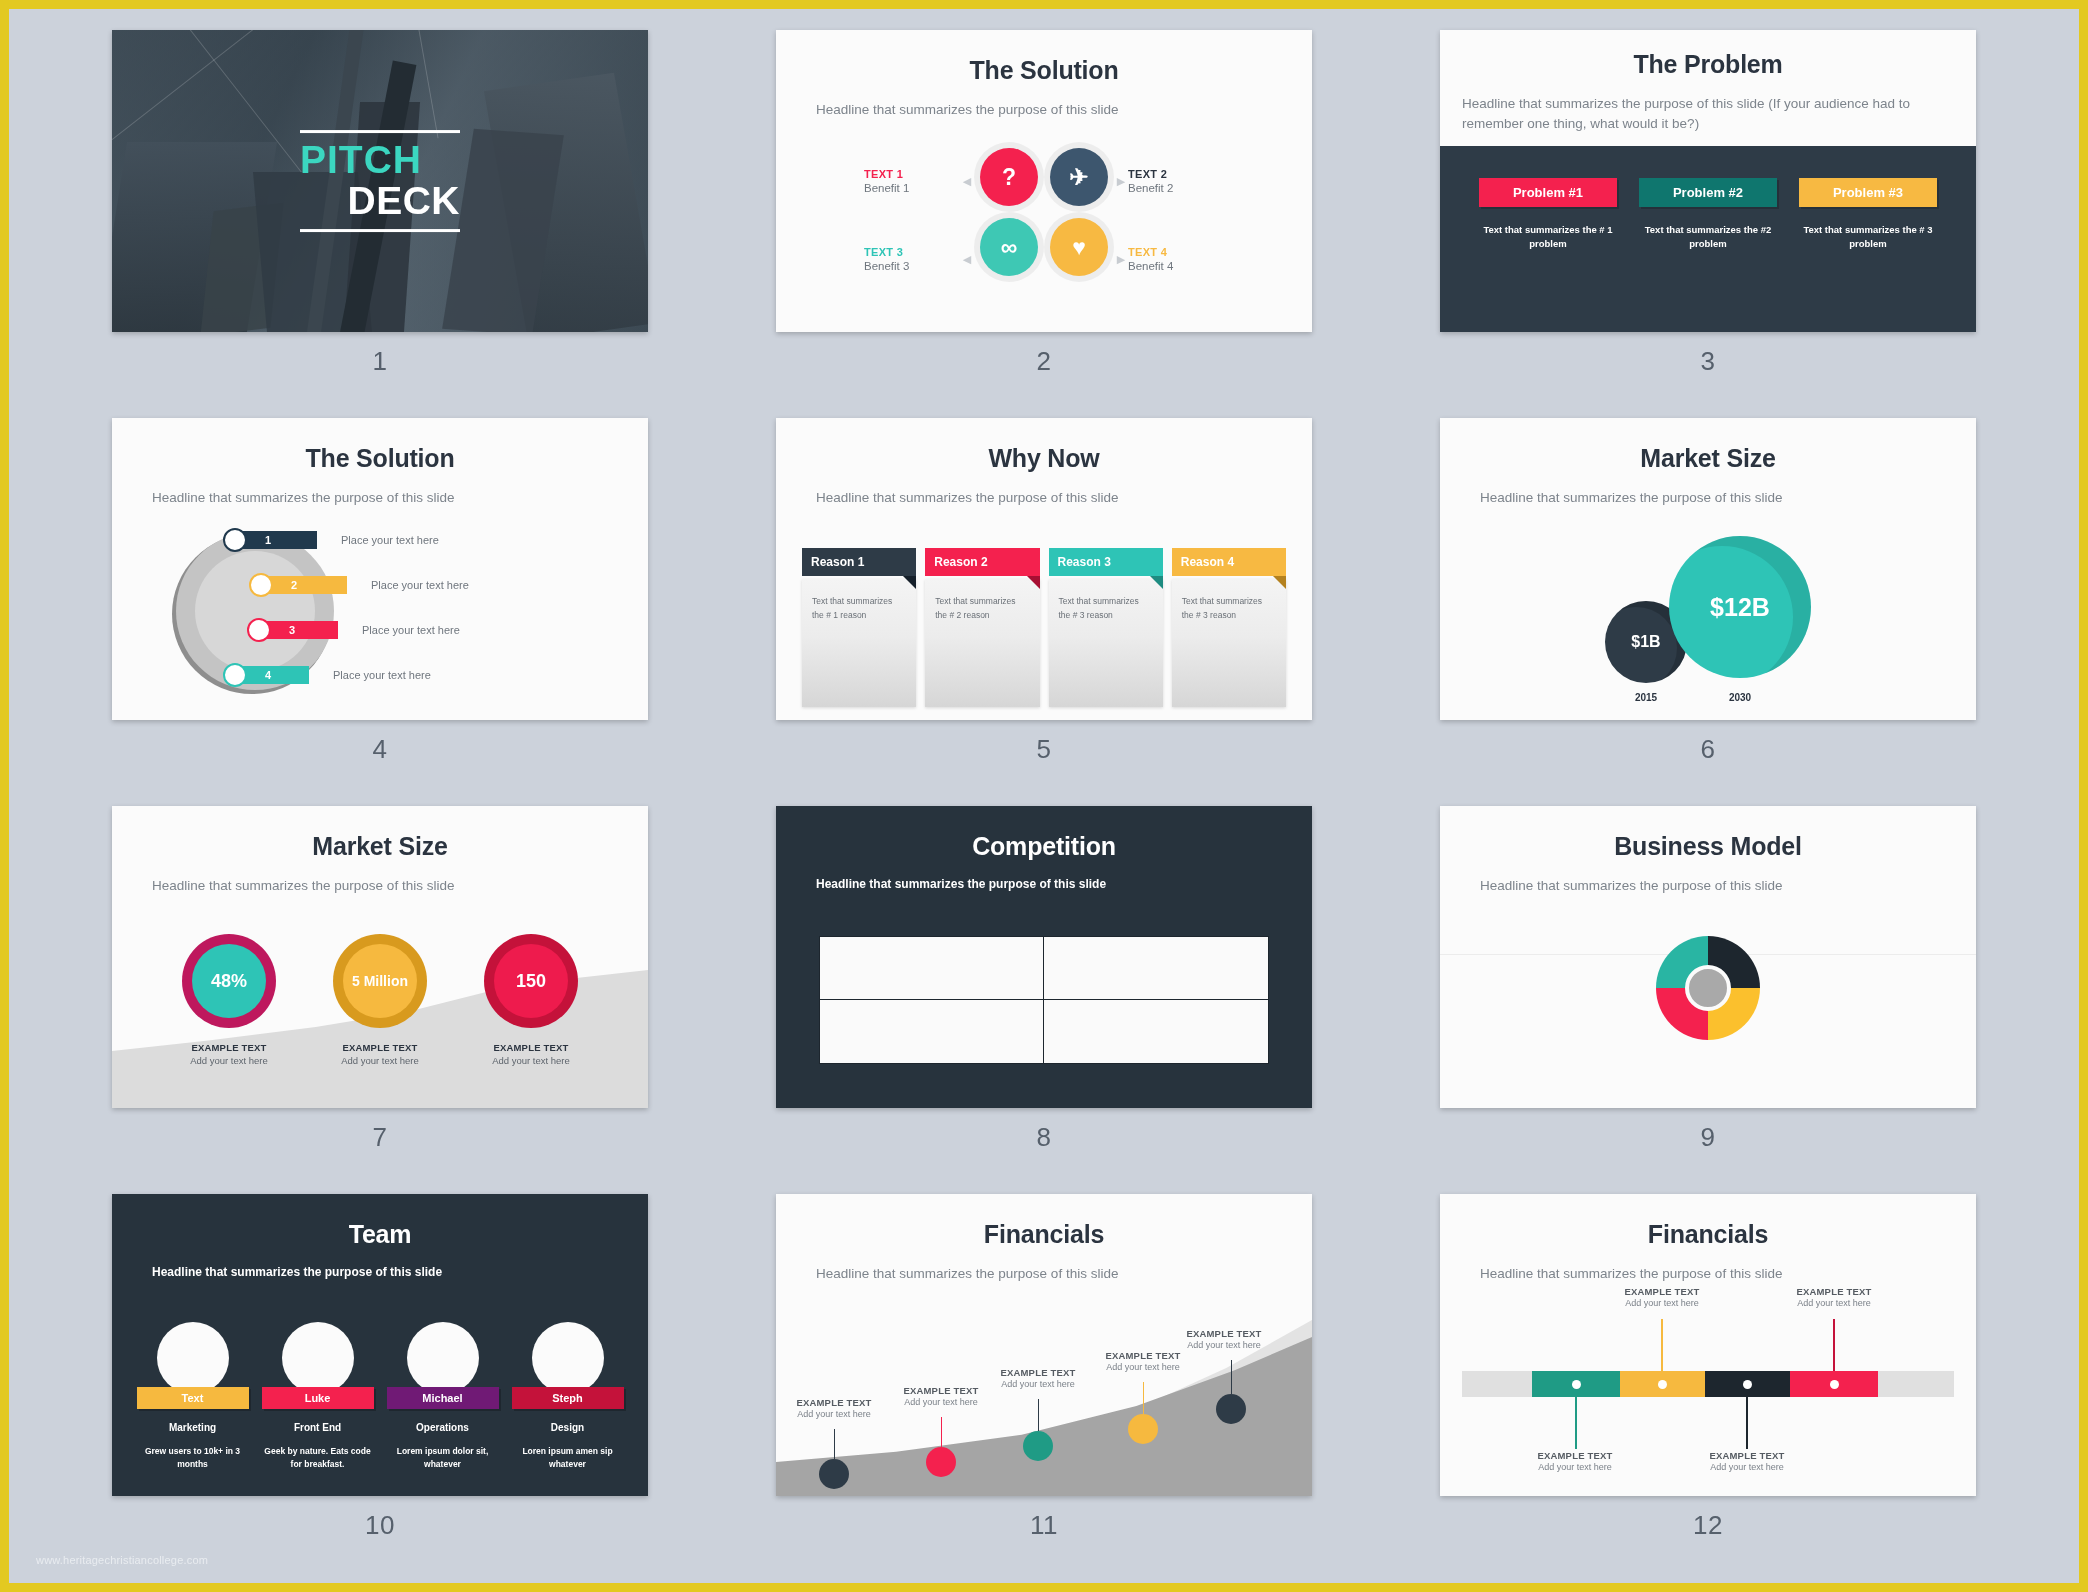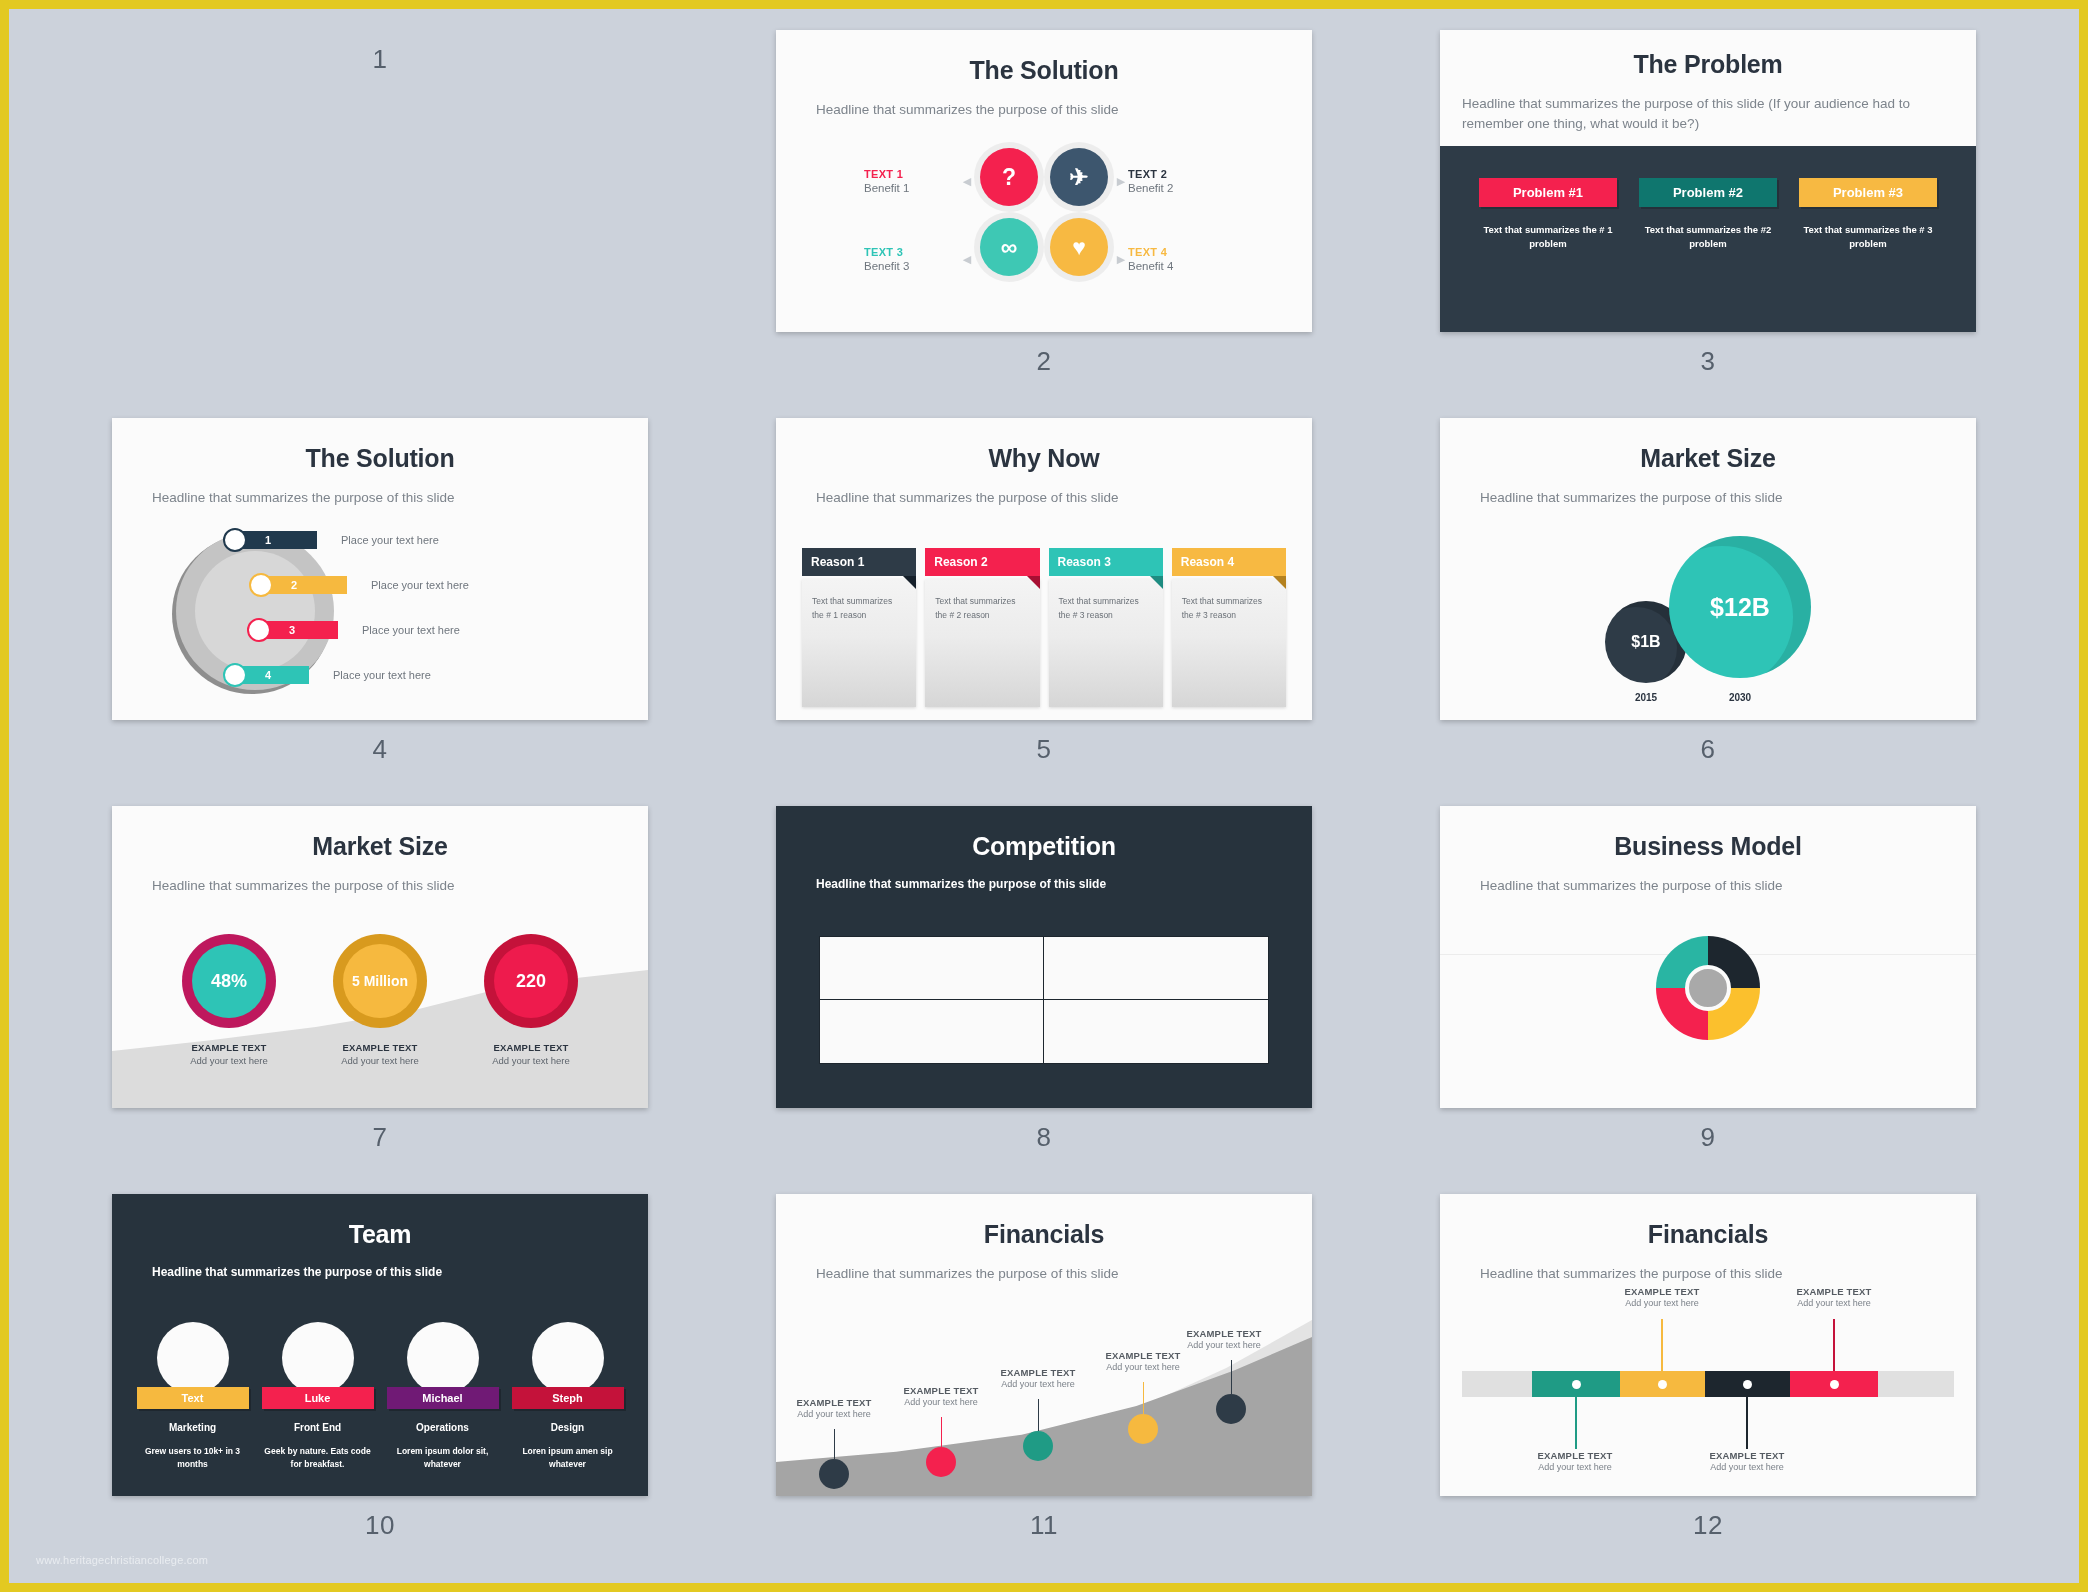--- a/index.html
+++ b/index.html
@@ -218,20 +218,41 @@
 <body>
 
 <div class="frame-top"></div>
 <div class="frame-bottom"></div>
 <div class="frame-left"></div>
 <div class="frame-right"></div>
 
 <div class="grid">
 
   <div class="cell">
+    <div class="slide">
+      <div class="cover">
+        <div class="wire w1"></div>
+        <div class="wire w2"></div>
+        <div class="wire w3"></div>
+        <div class="bldg b1"></div>
+        <div class="bldg b2"></div>
+        <div class="bldg b3"></div>
+        <div class="bldg b4"></div>
+        <div class="bldg b5"></div>
+        <div class="bldg b6"></div>
+        <div class="beam beam1"></div>
+        <div class="beam beam2"></div>
+      </div>
+      <div class="cover-text">
+        <div class="rule"></div>
+        <div class="pitch">PITCH</div>
+        <div class="deck">DECK</div>
+        <div class="rule"></div>
+      </div>
+    </div>
     <div class="slide-no">1</div>
   </div>
 
   <div class="cell">
     <div class="slide">
       <div class="s-title">The Solution</div>
       <div class="s-sub">Headline that summarizes the purpose of this slide</div>
       <div class="sol-grid">
         <div class="sol-col">
           <div class="sol-row">
@@ -401,21 +422,21 @@
           <div class="m3-circ" style="background:#d89a1e">
             <div class="m3-inner" style="background:#f6b93f"></div>
             <div class="m3-val" style="font-size:14px">5 Million</div>
           </div>
           <div class="m3-k">EXAMPLE TEXT</div>
           <div class="m3-v">Add your text here</div>
         </div>
         <div class="m3-item">
           <div class="m3-circ" style="background:#c4123a">
             <div class="m3-inner" style="background:#ee1b4d"></div>
-            <div class="m3-val">220</div>
+            <div class="m3-val">150</div>
           </div>
           <div class="m3-k">EXAMPLE TEXT</div>
           <div class="m3-v">Add your text here</div>
         </div>
       </div>
     </div>
     <div class="slide-no">7</div>
   </div>
 
   <div class="cell">

